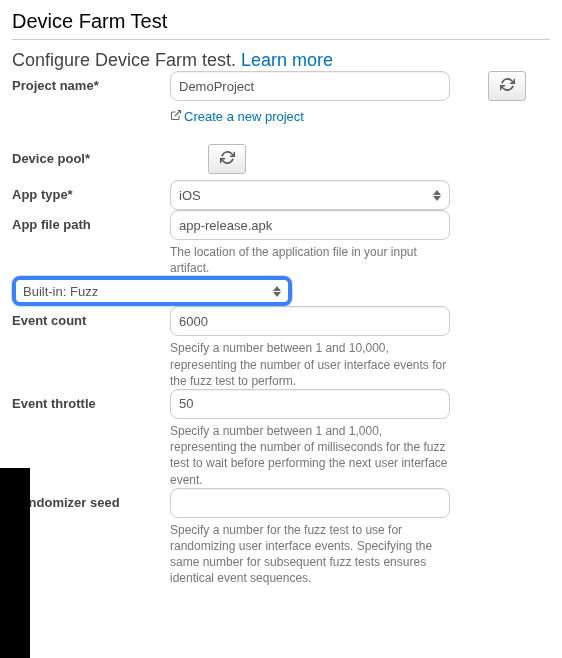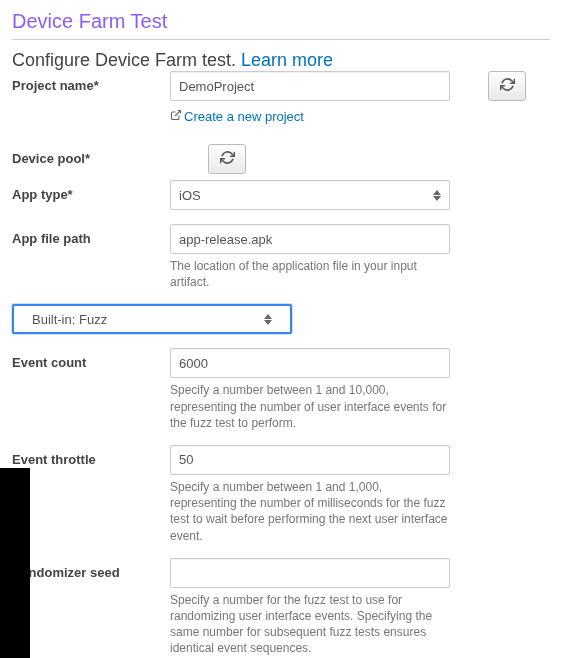--- a/index.html
+++ b/index.html
@@ -8,21 +8,21 @@
     padding: 10px 12px;
     font-family: "Helvetica Neue", Helvetica, Arial, sans-serif;
     font-size: 13px;
     color: #444;
     background: #fff;
     width: 562px;
   }
   .page-title {
     font-size: 20px;
     font-weight: 400;
-    color: #8b5cf6;
+    color: #000000;
     margin: 0 0 6px 0;
   }
   .hr {
     border: none;
     border-top: 1px solid #ccc;
     margin: 0 0 10px 0;
   }
   .subtitle {
     font-size: 18px;
     color: #444;
@@ -54,33 +54,33 @@
   }
 
   input[type=text], .select {
     width: 280px;
     height: 30px;
     padding: 4px 8px;
     font-size: 13px;
     color: #555;
     background: #fff;
     border: 1px solid #ccc;
-    border-radius: 2px;
+    border-radius: 8px;
     box-shadow: inset 0 1px 1px rgba(0,0,0,0.06);
   }
   .select {
     display: flex;
     align-items: center;
     justify-content: space-between;
     position: relative;
   }
   .select.focused {
-    border: 2px solid #3b82f6;
+    border: 4px solid #3b82f6;
     box-shadow: 0 0 0 1px rgba(127,180,230,0.4);
-    padding: 3px 18px;
+    padding: 3px 7px;
   }
   .select-caret {
     display:flex; flex-direction:column; gap:1px; align-items:center;
     color:#666;
   }
   .select-caret svg { display:block; }
 
   .refresh-btn {
     width: 38px;
     height: 30px;
@@ -101,21 +101,21 @@
     width: 280px;
   }
   .sublink-row {
     margin-top: 8px;
     margin-bottom: 14px;
     display: flex;
     align-items: center;
     gap: 2px;
   }
   .ext-icon { color:#666; }
-  .gap-below { margin-bottom: 14px; }
+  .gap-below { margin-bottom: 0; }
 
   .black-strip {
     position: fixed;
     left: 0;
     top: 468px;
     width: 30px;
     height: 190px;
     background: #000;
   }
 </style>

